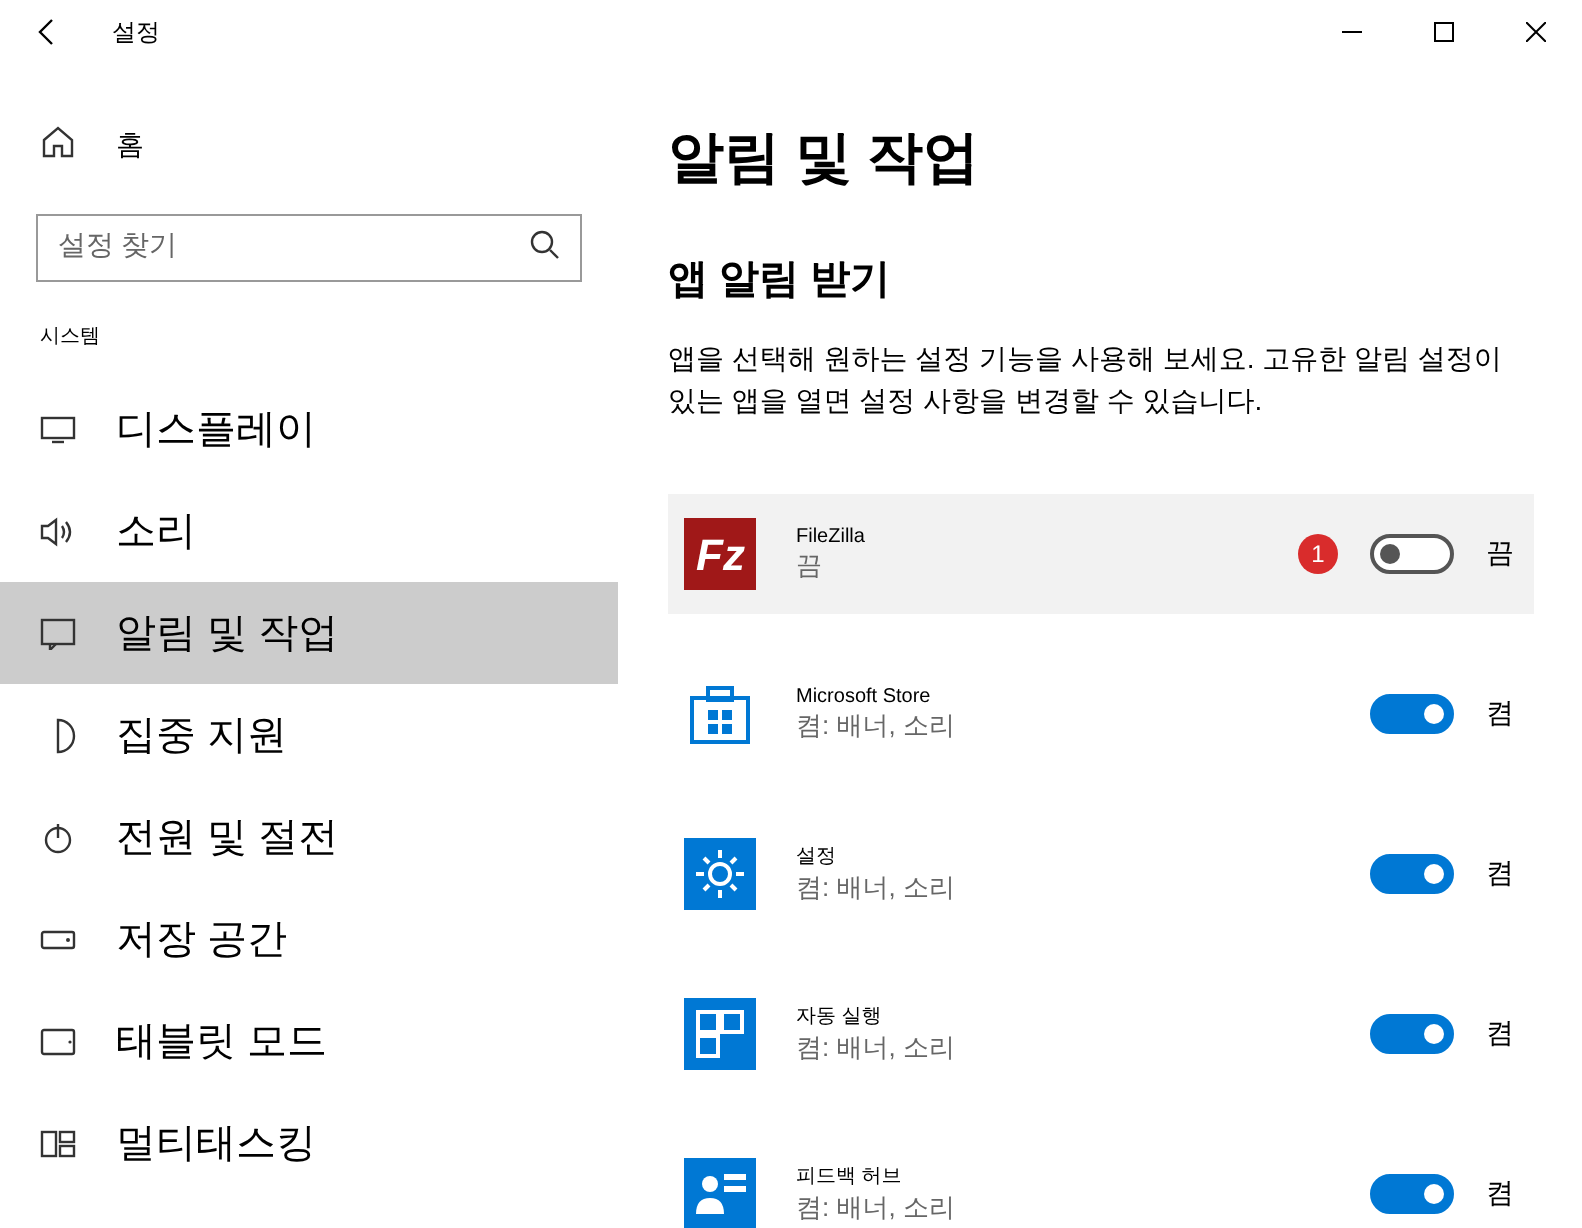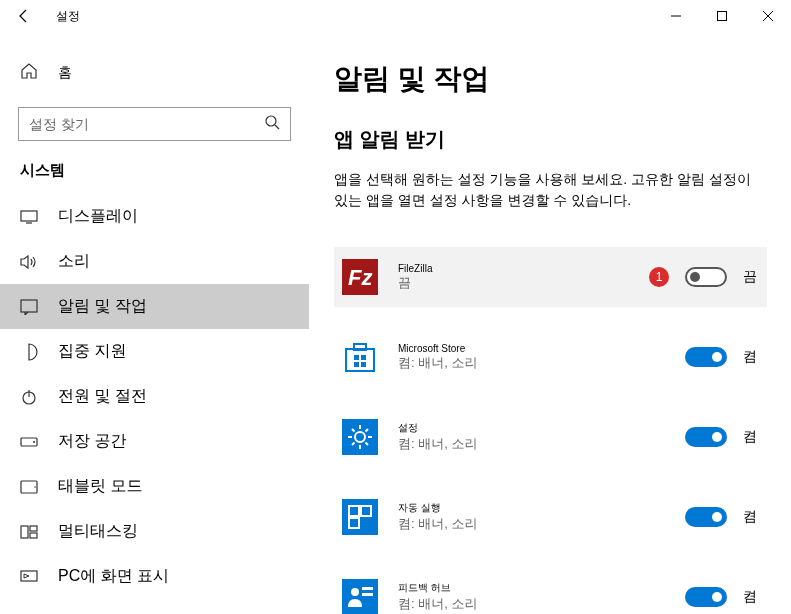--- a/index.html
+++ b/index.html
@@ -76,48 +76,49 @@
       align-items: center;
       padding: 0 10px;
       justify-content: space-between;
     }
     .search-box input {
       border: none;
       outline: none;
       font-size: 14px;
       width: 100%;
       background: transparent;
+      font-family: Liberation Serif, serif;
     }
     .search-box input::placeholder {
       color: #666;
     }
     .category-label {
-      font-size: 15px;
-      font-weight: 700;
+      font-size: 10px;
+      font-weight: 400;
       padding: 0 20px 14px 20px;
     }
     .nav-item {
       display: flex;
       align-items: center;
       padding: 12px 20px;
       cursor: pointer;
       gap: 20px;
     }
     .nav-item.active {
       background: #cccccc;
     }
     .nav-item .nav-icon {
       width: 18px;
       height: 18px;
       display: flex;
       align-items: center;
       justify-content: center;
     }
     .nav-item .nav-label {
-      font-size: 16px;
+      font-size: 20px;
     }
     .main {
       flex: 1;
       padding: 28px 24px 0 24px;
       overflow-y: hidden;
     }
     .page-title {
       font-size: 28px;
       font-weight: 600;
       margin-bottom: 28px;

